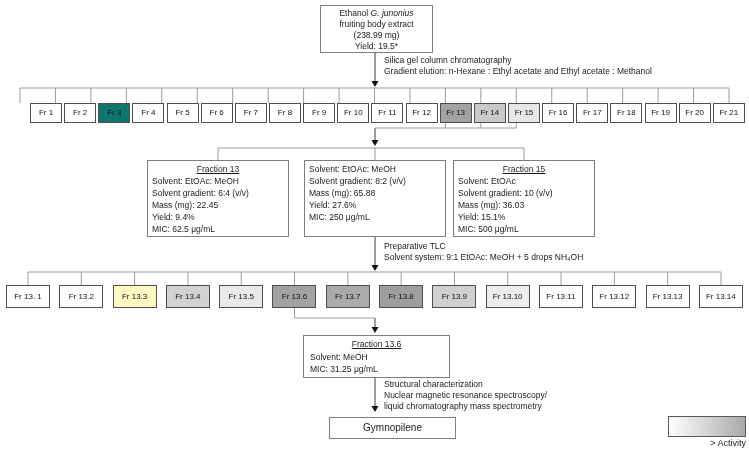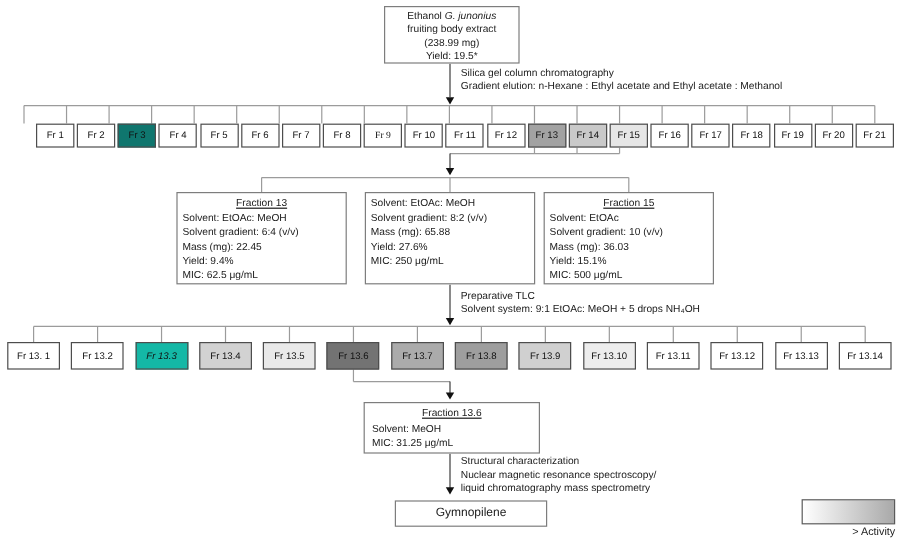--- a/index.html
+++ b/index.html
@@ -115,21 +115,21 @@
 
   <div id="row1" class="frow">
     <div class="fbox r1" style="background-color: rgb(255, 255, 255);">Fr 1</div>
       <div class="fbox r1" style="background-color: rgb(255, 255, 255);">Fr 2</div>
       <div class="fbox r1" style="background-color: #0f766e;">Fr 3</div>
       <div class="fbox r1" style="background-color: rgb(255, 255, 255);">Fr 4</div>
       <div class="fbox r1" style="background-color: rgb(255, 255, 255);">Fr 5</div>
       <div class="fbox r1" style="background-color: rgb(255, 255, 255);">Fr 6</div>
       <div class="fbox r1" style="background-color: rgb(255, 255, 255);">Fr 7</div>
       <div class="fbox r1" style="background-color: rgb(255, 255, 255);">Fr 8</div>
-      <div class="fbox r1" style="background-color: rgb(255, 255, 255); font-family: Liberation Serif, serif;">Fr 9</div>
+      <div class="fbox r1" style="background-color: rgb(255, 255, 255);">Fr 9</div>
       <div class="fbox r1" style="background-color: rgb(255, 255, 255);">Fr 10</div>
       <div class="fbox r1" style="background-color: rgb(255, 255, 255);">Fr 11</div>
       <div class="fbox r1" style="background-color: rgb(255, 255, 255);">Fr 12</div>
       <div class="fbox r1" style="background-color: rgb(162, 162, 162);">Fr 13</div>
       <div class="fbox r1" style="background-color: rgb(201, 201, 201);">Fr 14</div>
       <div class="fbox r1" style="background-color: rgb(230, 230, 230);">Fr 15</div>
       <div class="fbox r1" style="background-color: rgb(255, 255, 255);">Fr 16</div>
       <div class="fbox r1" style="background-color: rgb(255, 255, 255);">Fr 17</div>
       <div class="fbox r1" style="background-color: rgb(255, 255, 255);">Fr 18</div>
       <div class="fbox r1" style="background-color: rgb(255, 255, 255);">Fr 19</div>
@@ -164,24 +164,24 @@
   </div>
 
   <div id="step2" class="step-label">
     <div>Preparative TLC</div>
     <div>Solvent system: 9:1 EtOAc: MeOH + 5 drops NH₄OH</div>
   </div>
 
   <div id="row2" class="frow">
     <div class="fbox r2" style="background-color: rgb(255, 255, 255);">Fr 13. 1</div>
       <div class="fbox r2" style="background-color: rgb(255, 255, 255);">Fr 13.2</div>
-      <div class="fbox r2" style="background-color: #14b8a6; font-style: italic;">Fr 13.3</div>
+      <div class="fbox r2" style="background-color: #fef9c3;">Fr 13.3</div>
       <div class="fbox r2" style="background-color: rgb(210, 210, 210);">Fr 13.4</div>
       <div class="fbox r2" style="background-color: rgb(233, 233, 233);">Fr 13.5</div>
-      <div class="fbox r2" style="background-color: #737373;">Fr 13.6</div>
+      <div class="fbox r2" style="background-color: #a3a3a3;">Fr 13.6</div>
       <div class="fbox r2" style="background-color: rgb(171, 171, 171);">Fr 13.7</div>
       <div class="fbox r2" style="background-color: rgb(158, 158, 158);">Fr 13.8</div>
       <div class="fbox r2" style="background-color: rgb(208, 208, 208);">Fr 13.9</div>
       <div class="fbox r2" style="background-color: rgb(237, 237, 237);">Fr 13.10</div>
       <div class="fbox r2" style="background-color: rgb(255, 255, 255);">Fr 13.11</div>
       <div class="fbox r2" style="background-color: rgb(255, 255, 255);">Fr 13.12</div>
       <div class="fbox r2" style="background-color: rgb(255, 255, 255);">Fr 13.13</div>
       <div class="fbox r2" style="background-color: rgb(255, 255, 255);">Fr 13.14</div>
   </div>
 

